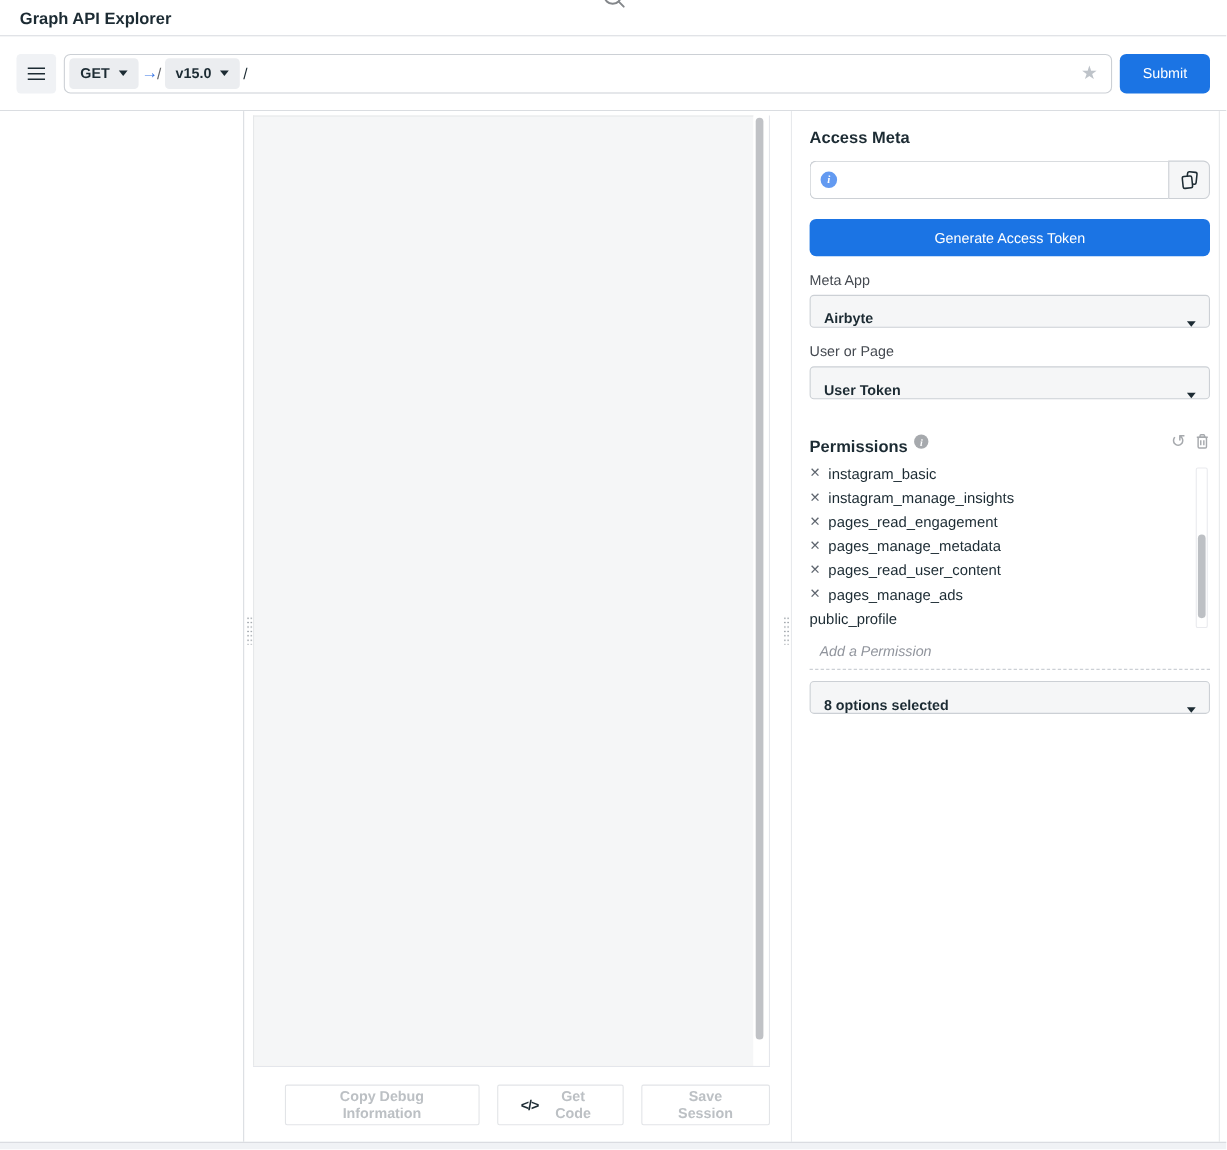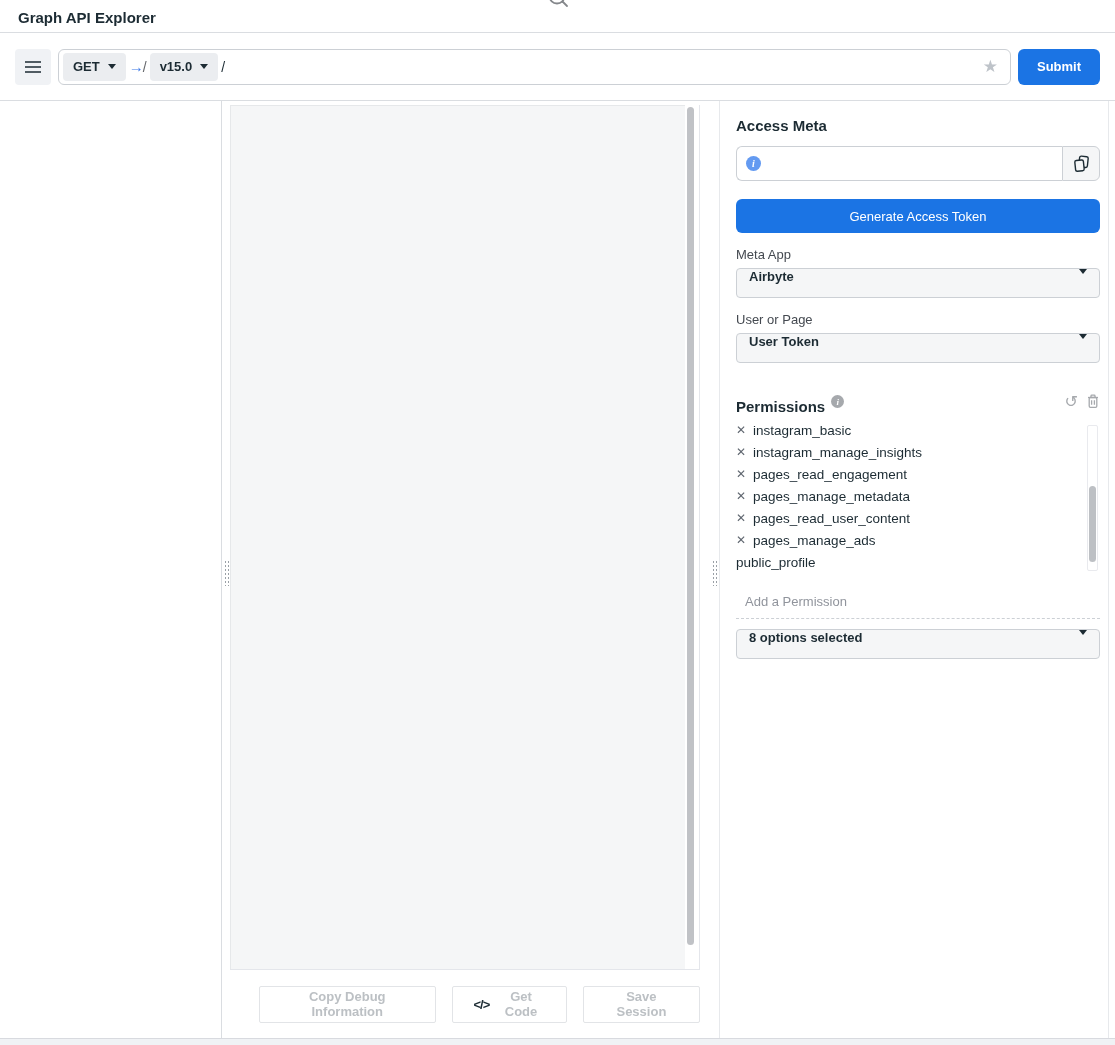--- a/index.html
+++ b/index.html
@@ -15,21 +15,21 @@
   .toolbar { height:68px; display:flex; align-items:center; gap:7px; padding:0 15px; background:#fff; border-bottom:1px solid #dadde1; }
   .menu-btn { width:36px; height:36px; background:#f0f2f5; border:none; border-radius:4px; display:flex; align-items:center; justify-content:center; cursor:pointer; flex:none; }
   .request-bar { flex:1; height:36px; border:1px solid #ccd0d5; border-radius:6px; display:flex; align-items:center; gap:3px; padding:0 12px 0 4px; background:#fff; }
   .chip { height:28px; background:#ebedf0; border:none; border-radius:4px; display:flex; align-items:center; gap:8px; padding:0 10px; font-size:13px; font-weight:700; color:#1c2b33; cursor:pointer; flex:none; }
   .caret { width:0; height:0; border-left:4px solid transparent; border-right:4px solid transparent; border-top:5px solid #1c2b33; display:inline-block; }
   .arrow-glyph { color:#3b78e7; font-size:15px; font-weight:700; }
   .slash-dim { color:#65676b; font-size:14px; margin-left:-4px; }
   .slash-dark { color:#1c2b33; font-size:14px; }
   .path-input { flex:1; border:none; outline:none; font-size:14px; height:100%; background:transparent; color:#1c2b33; }
   .star-glyph { color:#bec3c9; font-size:17px; line-height:1; cursor:pointer; }
-  .submit-btn { width:82px; height:36px; background:#1b74e4; color:#fff; border:none; border-radius:6px; font-size:13px; font-weight:700; cursor:pointer; flex:none; }
+  .submit-btn { width:82px; height:36px; background:#1b74e4; color:#fff; border:none; border-radius:6px; font-size:13px; font-weight:400; cursor:pointer; flex:none; }
 
   
   .main { position:relative; height:944px; background:#fff; }
   .left-panel { position:absolute; left:0; top:0; width:222px; height:937px; background:#fff; border-right:1px solid #dadde1; }
   .grip { position:absolute; width:6px; height:26px; top:459px; cursor:col-resize;
     background-image:radial-gradient(circle,#9aa0a6 0.8px,transparent 0.9px); background-size:3px 4px; }
   .grip.left { left:224px; }
   .grip.right { left:712px; }
   .center-gray { position:absolute; left:230px; top:4px; width:455px; height:864px; background:#f5f6f7; border-top:1px solid #e6e8ea; border-left:1px solid #e6e8ea; }
   .center-scroll { position:absolute; left:685px; top:4px; width:15px; height:864px; background:#fff; border-right:1px solid #e4e6eb; }
@@ -44,32 +44,32 @@
   .right-panel { position:absolute; left:719px; top:0; width:396px; height:937px; background:#fff; border-left:1px solid #e7e9ec; padding:0 15px 0 16px; }
   .section-h { font-size:15px; font-weight:700; color:#1c2b33;margin-top:10px; }
   .at-heading { margin-top:16px; }
   .token-row { margin-top:12px; display:flex; height:35px; }
   .token-field { flex:1; display:flex; align-items:center; gap:8px; border:1px solid #ccd0d5; border-right:none; border-radius:6px 0 0 6px; background:#fff; padding-left:9px; }
   .info-badge { width:15px; height:15px; border-radius:50%; background:#639af1; color:#fff; font-size:10px; font-weight:700; font-style:italic; display:flex; align-items:center; justify-content:center; flex:none; font-family:"Liberation Serif","DejaVu Serif",serif; }
   .token-input { flex:1; border:none; outline:none; font-size:13px; background:transparent; min-width:0; }
   .copy-btn { width:38px; border:1px solid #ccd0d5; border-radius:0 6px 6px 0; background:#f5f6f7; display:flex; align-items:center; justify-content:center; cursor:pointer; }
   .generate-btn { margin-top:18px; width:100%; height:34px; background:#1b74e4; border:none; border-radius:6px; color:#fff; font-size:13px; font-weight:400; cursor:pointer; }
   .field-label { margin-top:14px; font-size:13px; color:#444950; }
-  .select-box { margin-top:6px; height:30px; background:#f5f6f7; border:1px solid #ccd0d5; border-radius:4px; display:flex; align-items:flex-start; justify-content:space-between; padding:0 12px; font-size:13px; font-weight:700; color:#1c2b33; cursor:pointer; }
+  .select-box { margin-top:6px; height:30px; background:#f5f6f7; border:1px solid #ccd0d5; border-radius:4px; display:flex; align-items:flex-end; justify-content:space-between; padding:0 12px; font-size:13px; font-weight:700; color:#1c2b33; cursor:pointer; }
   .perm-header { margin-top:25px; display:flex; align-items:center; }
   .info-badge-gray { width:13px; height:13px; border-radius:50%; background:#a6a9ad; color:#fff; font-size:9px; font-weight:700; font-style:italic; display:inline-flex; align-items:center; justify-content:center; margin-left:6px; font-family:"Liberation Serif","DejaVu Serif",serif; }
   .perm-tools { margin-left:auto; display:flex; align-items:center; gap:8px; }
   .undo-glyph { color:#a6a9ad; font-size:16px; line-height:1; cursor:pointer; }
   .perm-list { position:relative; margin-top:8px; height:151px; overflow:hidden; }
   .perm-row { height:22px; display:flex; align-items:center; font-size:13.5px; color:#1c2b33; }
   .perm-row.clipped { margin-top:-4px; }
   .x-glyph { color:#606770; font-size:12px; margin-right:7px; cursor:pointer; line-height:1; }
   .perm-track { position:absolute; right:2px; top:2px; width:11px; height:146px; background:#fff; border:1px solid #e9eaee; border-radius:2px; }
   .perm-thumb { width:7px; height:76px; margin:60px auto 0; background:#bdc0c4; border-radius:4px; cursor:pointer; }
-  .add-perm-input { margin-top:16px; width:100%; border:none; outline:none; border-bottom:1px dashed #ccd0d5; font-size:13px; padding:4px 8px 9px 9px; color:#1c2b33; background:transparent; }
+  .add-perm-input { margin-top:6px; width:100%; border:none; outline:none; border-bottom:1px dashed #ccd0d5; font-size:13px; padding:4px 8px 9px 9px; color:#1c2b33; background:transparent;font-style:italic; }
   .add-perm-input::placeholder { color:#90949c; }
   .options-select { margin-top:10px; }
 
   .footer-strip { position:absolute; left:0; bottom:0; width:1115px; height:7px; background:#f0f2f5; border-top:1px solid #d8dadf; }
 
   svg { display:block; }
 </style>
 </head>
 <body>
 

